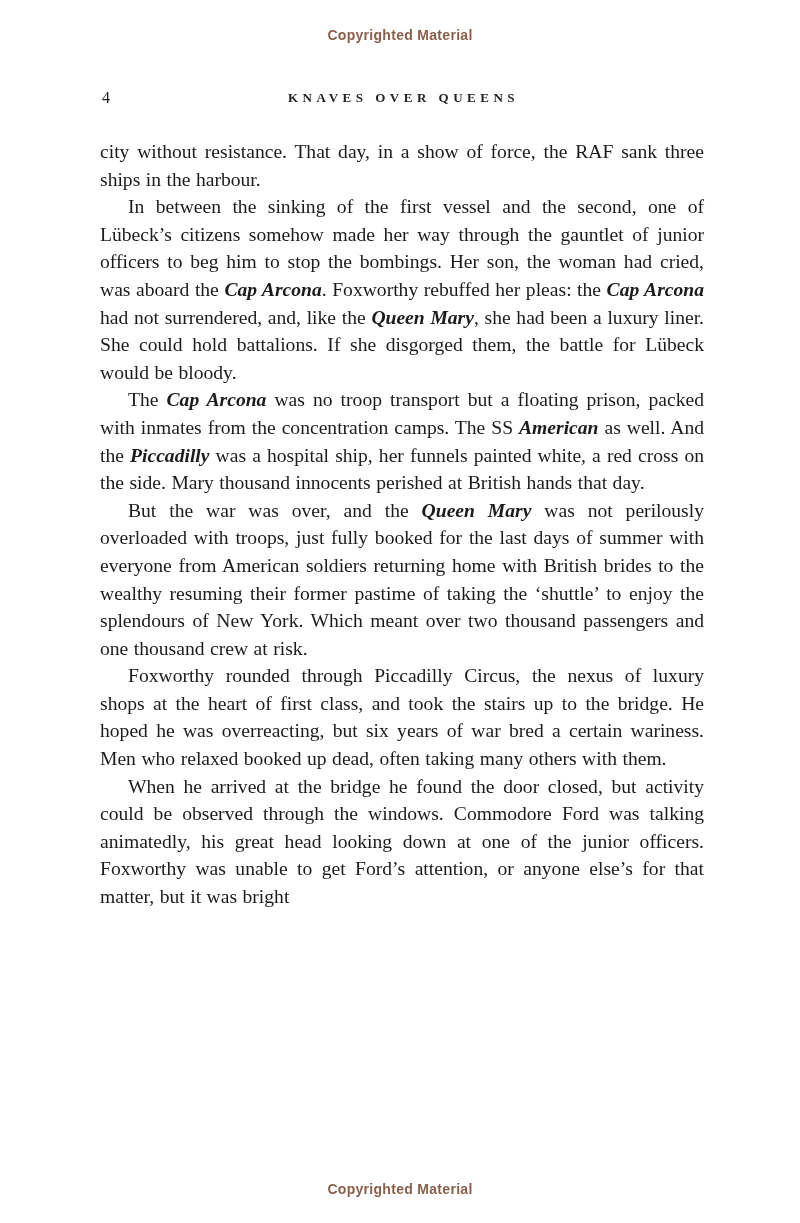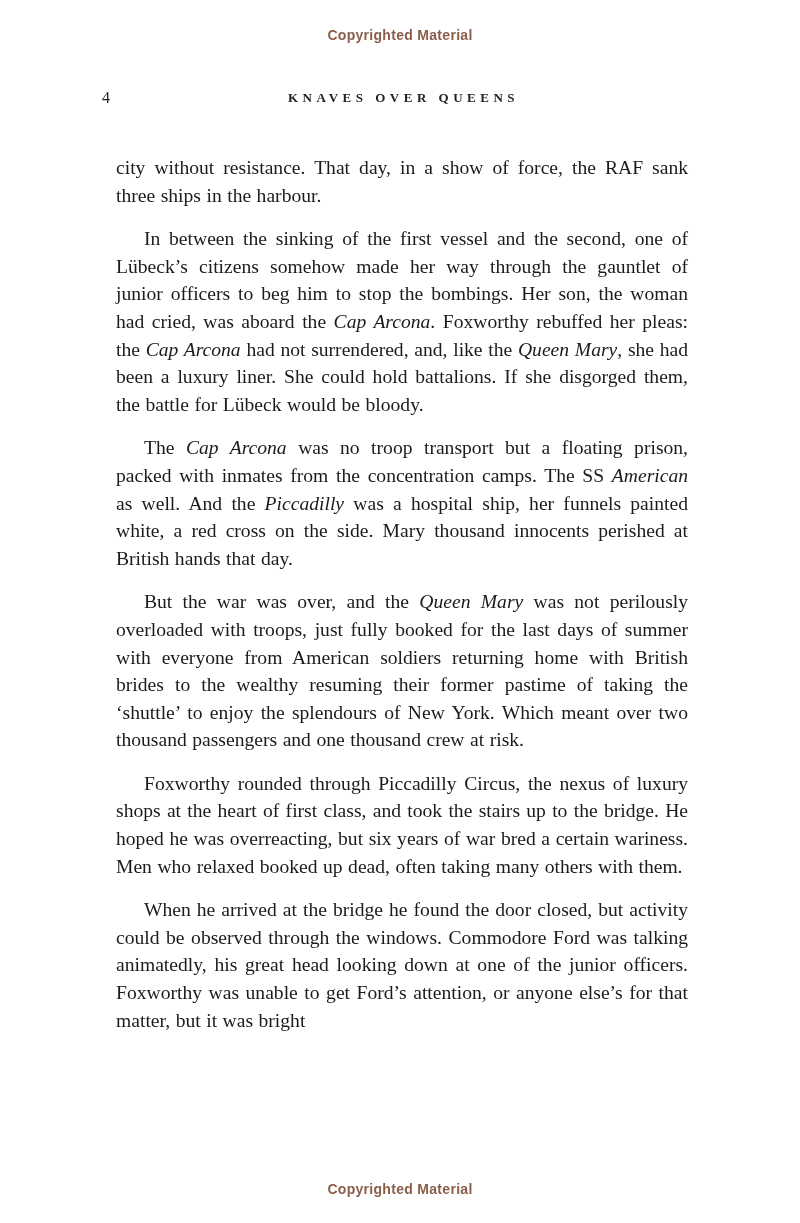--- a/index.html
+++ b/index.html
@@ -67,28 +67,29 @@
     position: absolute;
     top: 138px;
     left: 100px;
     width: 604px;
     font-size: 19.6px;
     line-height: 27.6px;
     text-align: justify;
     word-spacing: 0.6px;
   }
   .page-body p {
-    margin: 16px;
+    margin: 0;
     padding: 0;
   }
   .page-body p.indent {
     text-indent: 28px;
   }
   .page-body i {
     font-style: italic;
+    font-weight: bold;
   }
 </style>
 </head>
 <body>
 
 <div class="page">
 
   <div class="copyright-notice top">Copyrighted Material</div>
 
   <div class="page-header">

